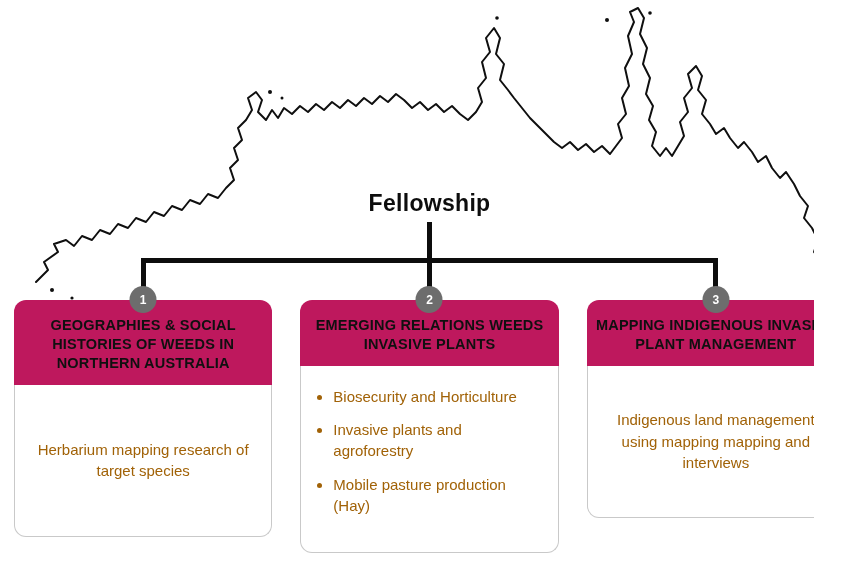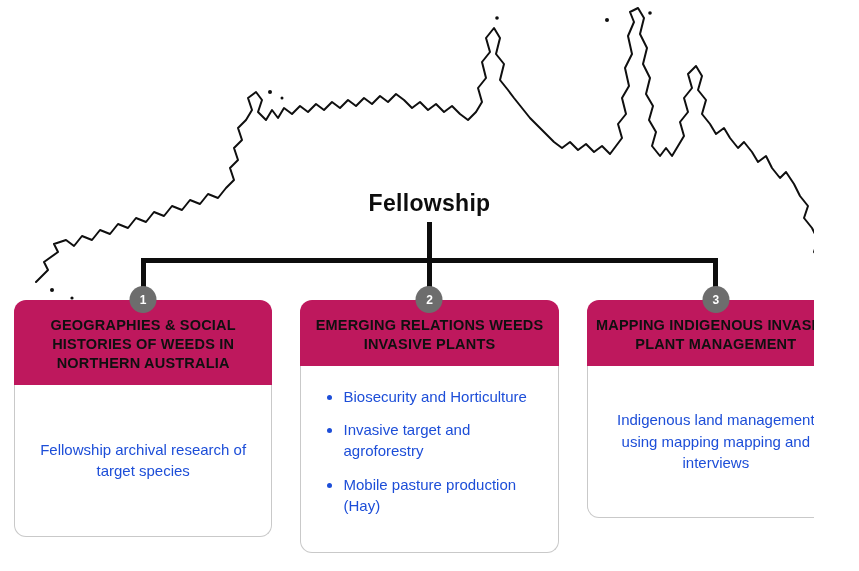--- a/index.html
+++ b/index.html
@@ -33,22 +33,22 @@
     background:#be185d; border-radius:12px 12px 0 0;
     padding:16px 8px 12px;
   }
   .card-header h2 {
     margin:0; font-size:14.5px; line-height:1.3; text-align:center;
     color:#101010; letter-spacing:0.2px; font-weight:bold;
   }
   .card-body {
     background:#ffffff; border:1px solid #c9c9c9; border-top:none;
     border-radius:0 0 12px 12px; min-height:152px; box-sizing:border-box;
-    padding:16px 12px; display:flex; align-items:center; justify-content:center;
-    font-size:15px; line-height:1.42; color:#1d4ed8; text-align:center;
+    padding:16px 12px; display:flex; align-items:center; justify-content:flex-start;
+    font-size:15px; line-height:1.42; color:#a16207; text-align:center;
   }
   .card-body p { margin:0; }
   .card-body ul { margin:0; padding-left:20px; text-align:left; width:192px; }
   .card-body li { margin:4px 0 12px; }
   .card-body li:last-child { margin-bottom:20px; }
 </style>
 </head>
 <body>
 
 <div class="stage">
@@ -78,35 +78,35 @@
   <div class="cards">
 
     <section class="card">
       <div class="badge">
         <span>1</span>
       </div>
       <header class="card-header">
         <h2>GEOGRAPHIES &amp; SOCIAL HISTORIES OF WEEDS IN NORTHERN AUSTRALIA</h2>
       </header>
       <div class="card-body">
-        <p>Fellowship archival research of target species</p>
+        <p>Herbarium mapping research of target species</p>
       </div>
     </section>
 
     <section class="card">
       <div class="badge">
         <span>2</span>
       </div>
       <header class="card-header">
         <h2>EMERGING RELATIONS WEEDS INVASIVE PLANTS</h2>
       </header>
       <div class="card-body">
         <ul>
           <li>Biosecurity and Horticulture</li>
-          <li>Invasive target and agroforestry</li>
+          <li>Invasive plants and agroforestry</li>
           <li>Mobile pasture production (Hay)</li>
         </ul>
       </div>
     </section>
 
     <section class="card">
       <div class="badge">
         <span>3</span>
       </div>
       <header class="card-header">

